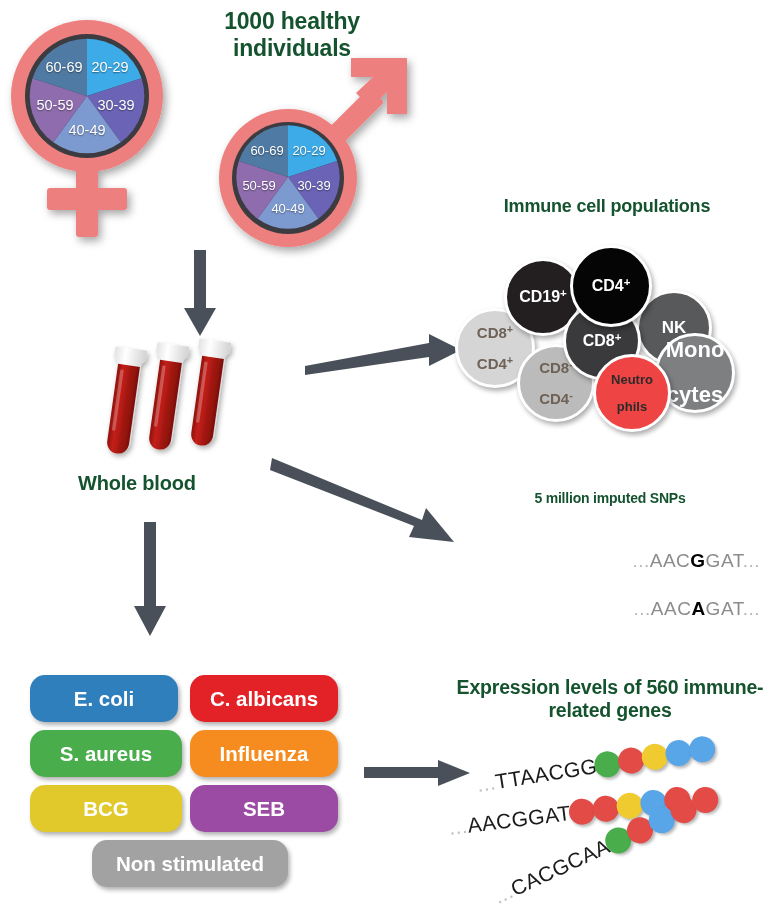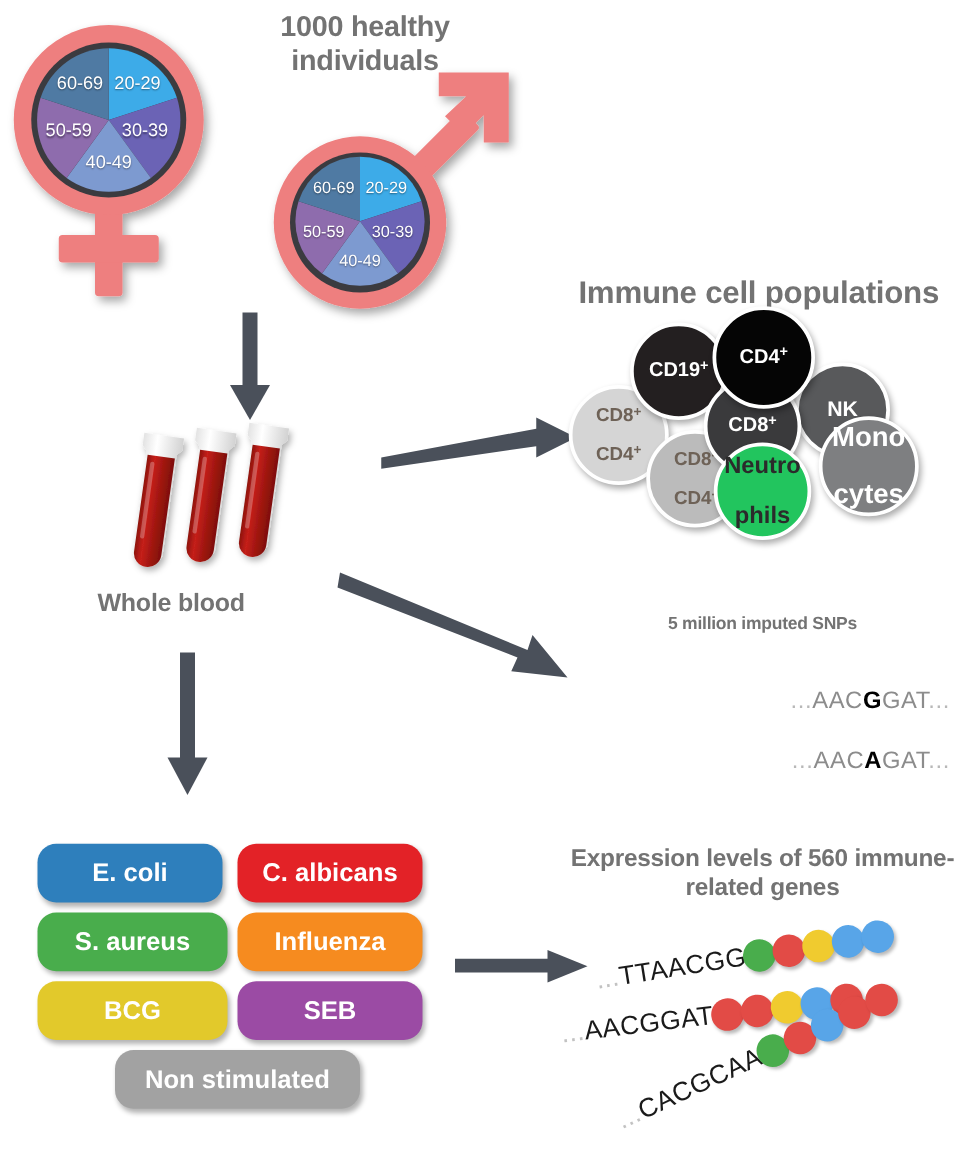--- a/index.html
+++ b/index.html
@@ -19,32 +19,32 @@
     position: absolute;
     left: 0; top: 0;
     width: 771px;
     height: 922px;
   }
   .abs { position: absolute; }
 
   
   .heading {
     font-weight: bold;
-    color: #737373;
+    color: #14532d;
     text-align: center;
     line-height: 1.18;
     letter-spacing: -0.2px;
   }
   #title-cohort {
     left: 176px; top: 8px; width: 232px;
     font-size: 23px;
   }
   #title-immune {
-    left: 452px; top: 220px; width: 310px;
-    font-size: 25px;
+    left: 452px; top: 196px; width: 310px;
+    font-size: 18px;
   }
   #title-snps {
     left: 462px; top: 490px; width: 296px;
     font-size: 14px;
   }
   #title-expression {
     left: 450px; top: 676px; width: 320px;
     font-size: 19.5px;
   }
   #label-whole-blood {
@@ -304,21 +304,21 @@
     <div class="cell" style="left:200px; top:93px; width:80px; height:80px; background:#7E7F81; color:#ffffff; font-size:22px; z-index:3;">
       <span><span>Mono</span><br>
             <span>cytes</span></span>
     </div>
 
     <div class="cell" style="left:62px; top:104px; width:78px; height:78px; background:#BBBBBB; color:#6E6257; font-size:15px; z-index:2;">
       <span><span>CD8<sup>-</sup></span><br>
             <span>CD4<sup>-</sup></span></span>
     </div>
 
-    <div class="cell" style="left:116px; top:114px; width:78px; height:78px; background:#22c55e; color:#2B2B2B; font-size:19px; z-index:4;">
+    <div class="cell" style="left:138px; top:114px; width:78px; height:78px; background:#ef4444; color:#2B2B2B; font-size:13px; z-index:4;">
       <span><span>Neutro</span><br>
             <span>phils</span></span>
     </div>
   </div>
 
   <div class="abs heading" id="title-snps">5 million imputed SNPs</div>
 
   <div class="abs" id="snp-block">
     <div class="snp-row" style="top:0px;">
       <span class="snp-dim">...</span><span class="snp-mid">AAC</span><span class="snp-hi">G</span><span class="snp-mid">GAT</span><span class="snp-dim">...</span>

